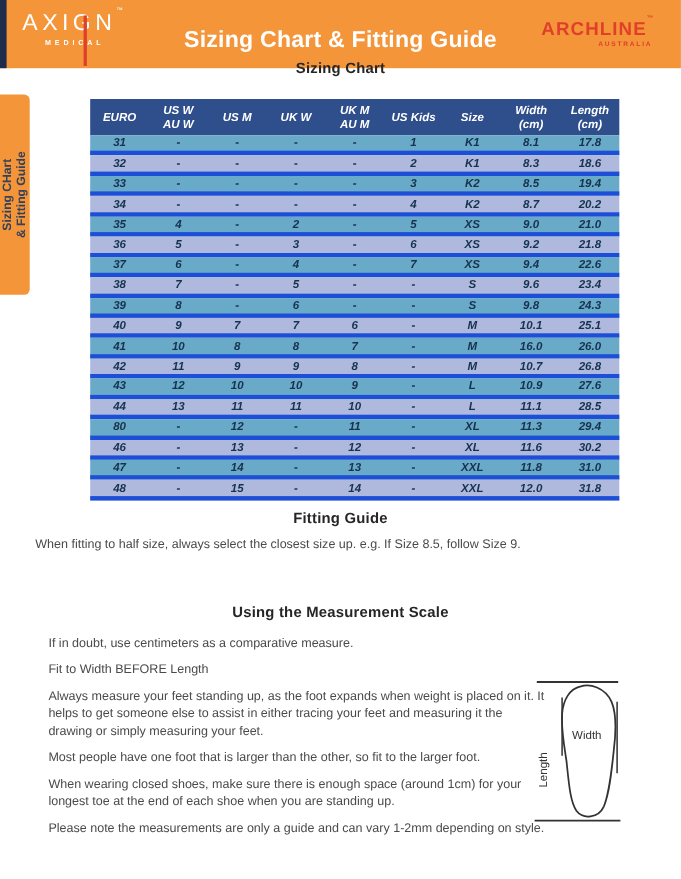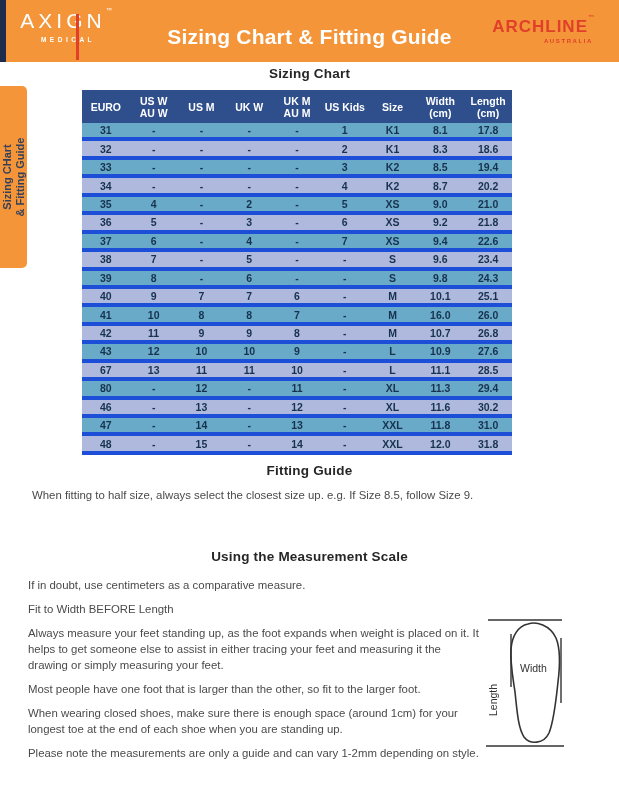--- a/index.html
+++ b/index.html
@@ -30,38 +30,38 @@
   
   .side-tab { position:absolute; left:0; top:86px; width:27px; height:182px;
               background:var(--orange,#F4953A); border-radius:0 5px 5px 0; }
   .side-tab-label { position:absolute; left:0; top:0; width:182px; height:27px;
                     transform:rotate(-90deg) translateX(-182px); transform-origin:top left;
                     color:#33415A; font-size:11px; font-weight:bold; line-height:13px;
                     text-align:center; white-space:pre-line; padding-top:1px; }
   
   .section-heading { position:absolute; left:0; width:619px; text-align:center;
                      font-size:13.5px; font-weight:bold; color:#262626; letter-spacing:0.2px; }
-  #sizing-heading { top:66px; }
+  #sizing-heading { top:54px; }
   #fitting-heading { top:463px; }
   #measure-heading { top:549px; }
   
-  .table { position:absolute; left:82px; top:90px; width:430px; }
+  .table { position:absolute; left:82px; top:90px; width:481px;font-style:italic; }
   .thead, .tr { display:grid; grid-template-columns:repeat(9,1fr); text-align:center; }
   .thead { background:var(--table-header,#2E4E8C); color:#ffffff; font-size:10.5px;
            font-weight:bold; height:33px; align-items:center; line-height:12px;
            white-space:pre-line; }
   .tr { height:18.45px; align-items:center; font-size:10.5px; font-weight:bold;
         color:var(--cell-text,#17324E); border-bottom:4px solid #1d4ed8; }
   .tr:nth-child(odd)  { background:var(--row-teal,#68AAC8); }
   .tr:nth-child(even) { background:var(--row-lavender,#AEB9DD); }
   
   .fitting-text { position:absolute; left:32px; top:487px; width:574px;
                   font-size:11.4px; line-height:16px; color:#4A4A4A; }
   .fitting-text p + p { margin-top:25px;text-align:right; }
-  .measure-text { position:absolute; left:28px; top:577px; width:452px;
+  .measure-text { position:absolute; left:44px; top:577px; width:452px;
                   font-size:11.4px; line-height:16px; color:#4A4A4A; }
   .measure-text p { margin-bottom:8px; }
   b { color:#3A3A3A; }
   
   .foot-diagram { position:absolute; left:478px; top:606px; width:140px; height:155px; }
   .foot-diagram svg { display:block; }
   .diagram-label { font-size:10.5px; fill:#333333; font-family:"Liberation Sans",sans-serif; }
 </style>
 </head>
 <body>
@@ -230,21 +230,21 @@
         <div>12</div>
         <div>10</div>
         <div>10</div>
         <div>9</div>
         <div>-</div>
         <div>L</div>
         <div>10.9</div>
         <div>27.6</div>
       </div>
       <div class="tr">
-        <div>67</div>
+        <div>44</div>
         <div>13</div>
         <div>11</div>
         <div>11</div>
         <div>10</div>
         <div>-</div>
         <div>L</div>
         <div>11.1</div>
         <div>28.5</div>
       </div>
       <div class="tr">

